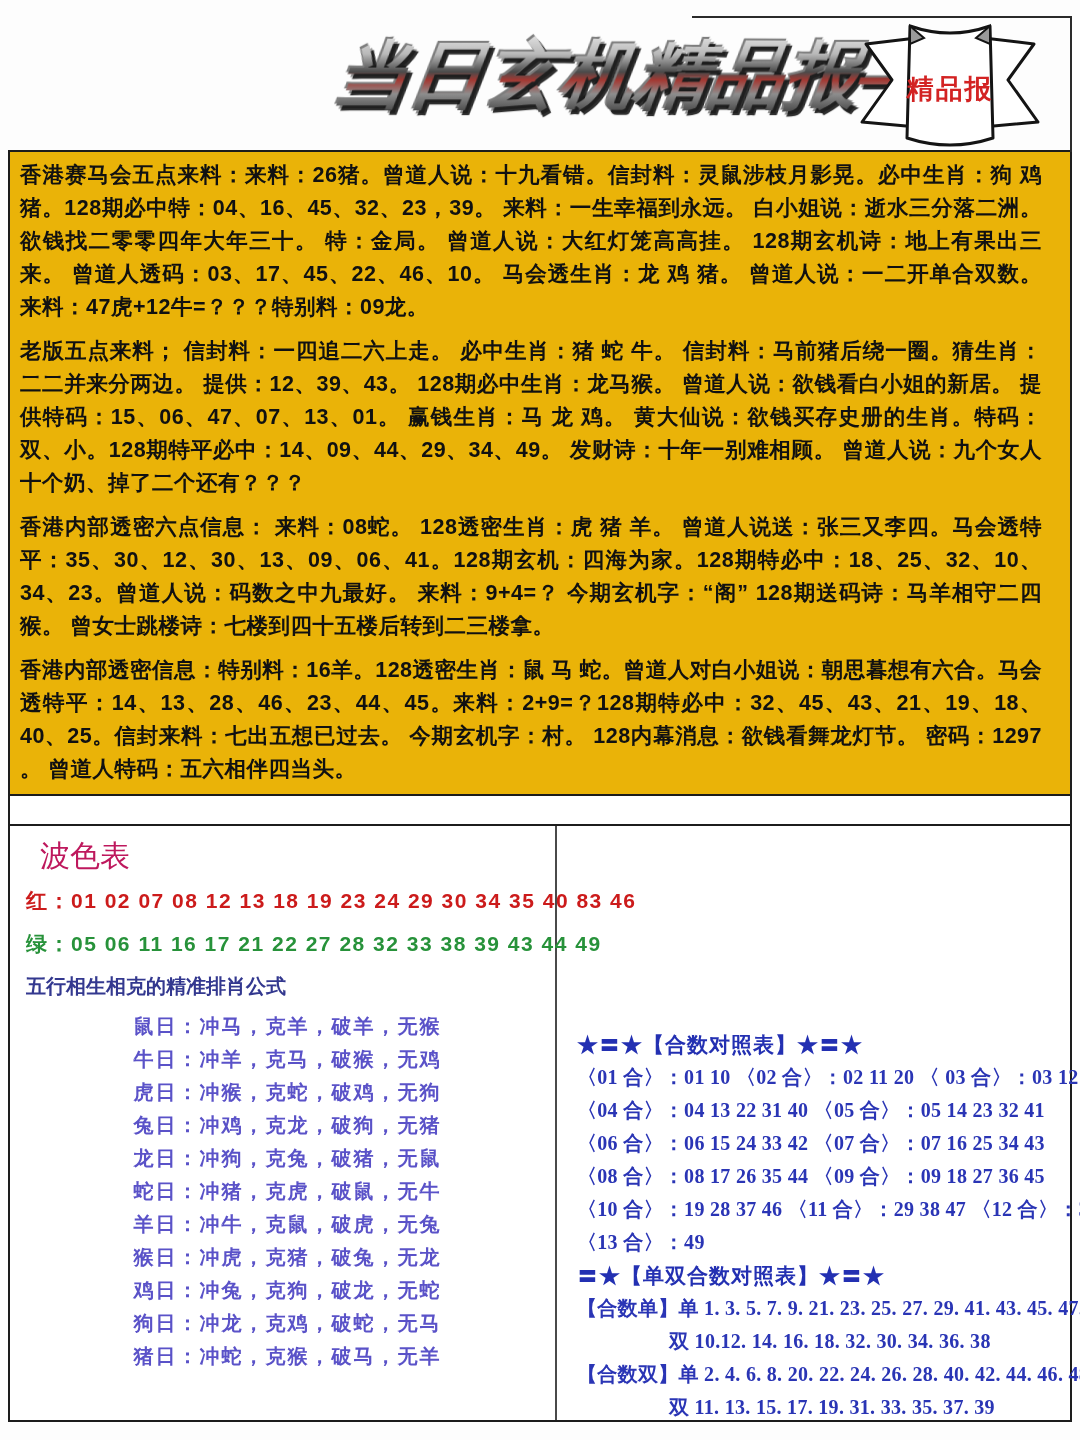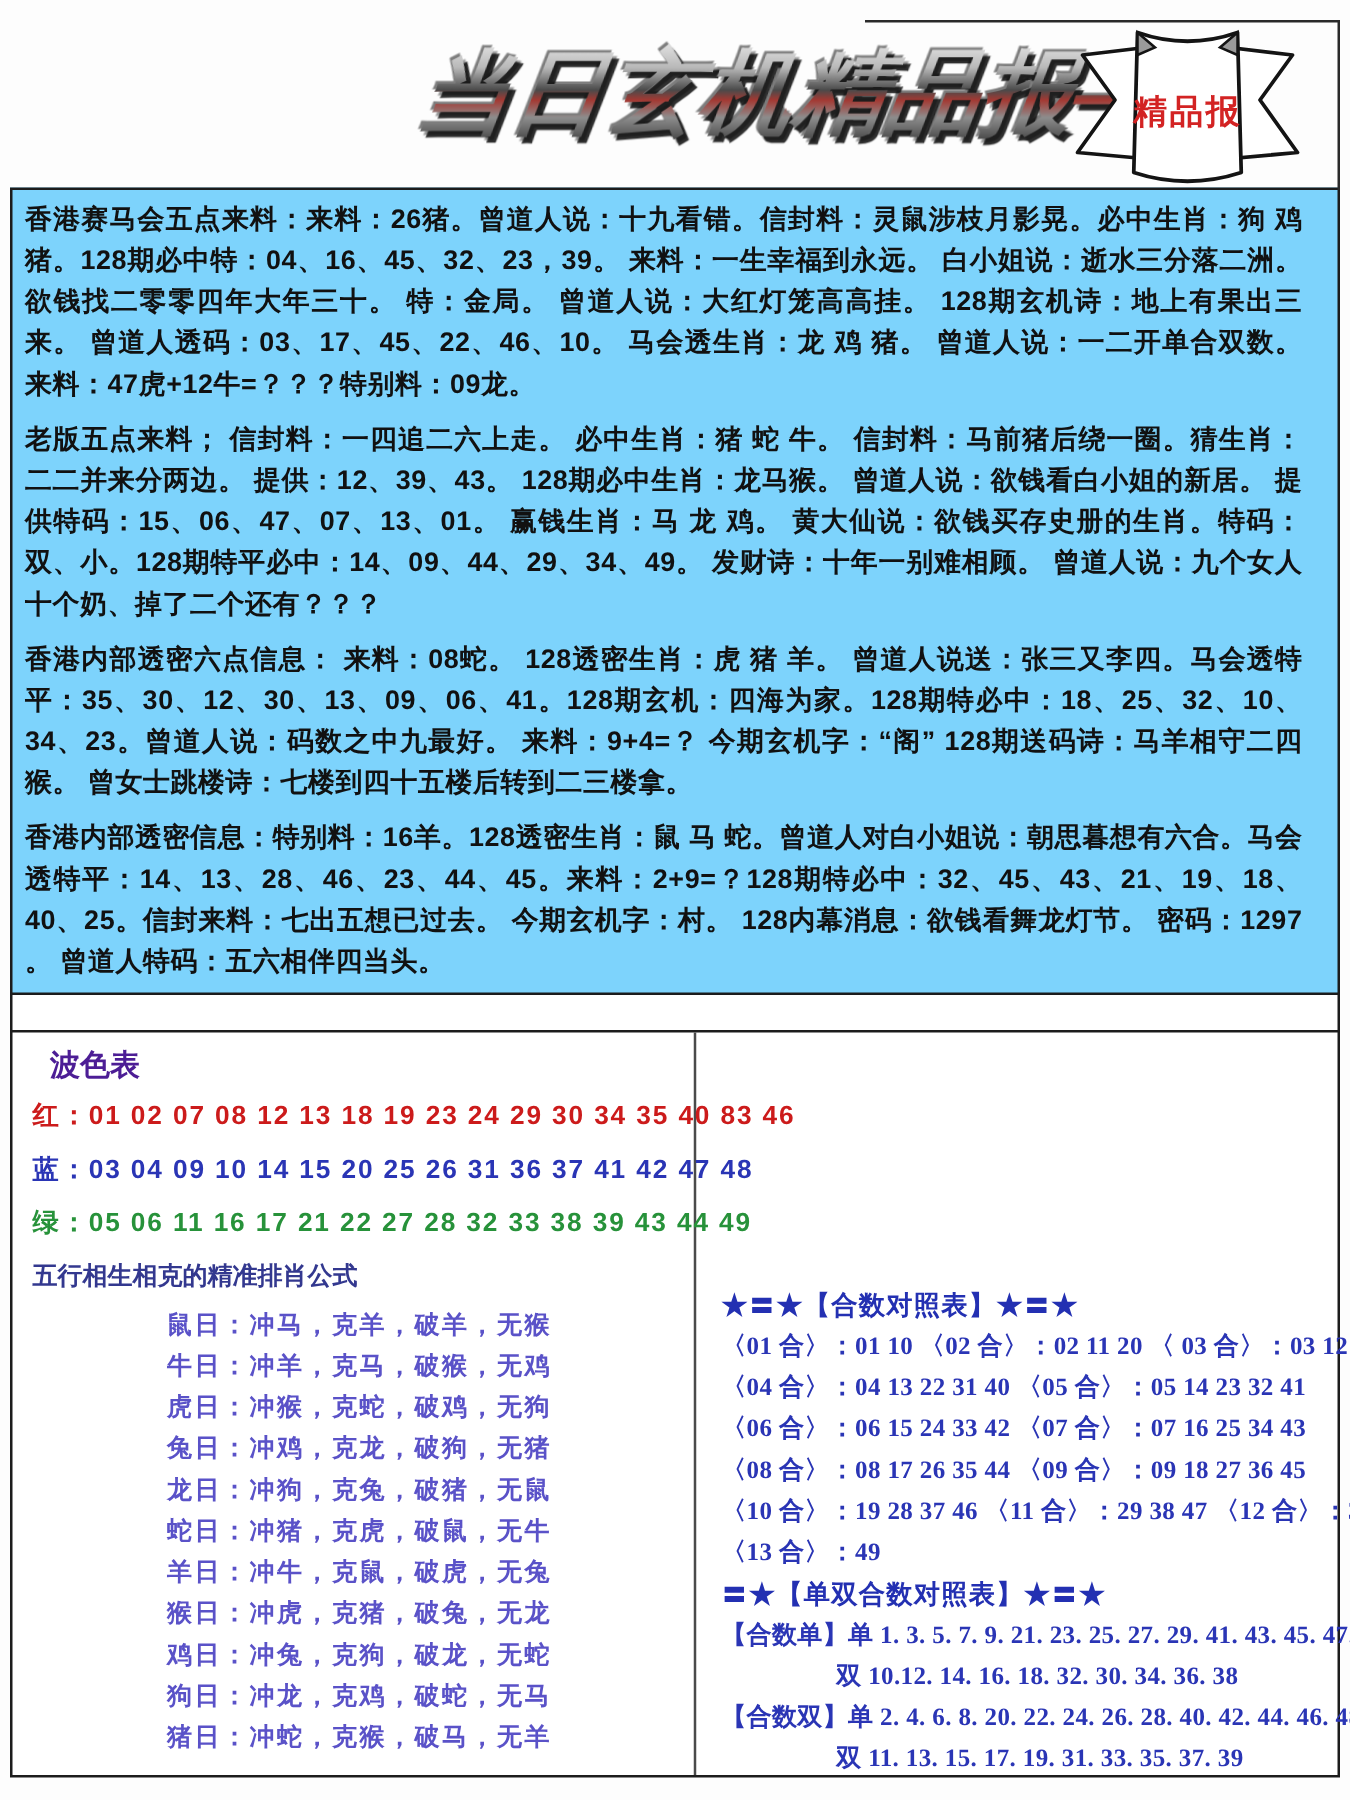--- a/index.html
+++ b/index.html
@@ -31,21 +31,21 @@
   }
   .ribbon-wrap { position:absolute; right:32px; top:14px; width:196px; height:136px;text-align:center; }
   .ribbon-wrap svg { width:100%; height:100%; }
   .ribbon-label-text {
     fill:#d32323; font-size:27px; font-weight:bold;
     font-family:"Liberation Sans", sans-serif; letter-spacing:2px;
   }
 
   
   .tips-box {
-    margin:0 8px; border:2px solid #1c1c1c; background:#7dd3fc;
+    margin:0 8px; border:2px solid #1c1c1c; background:#eab308;
     padding:7px 28px 4px 10px;
   }
   .tips-box p {
     margin:0 0 11px 0;
     font-size:21.5px; line-height:33px; font-weight:bold;
     text-align:justify; letter-spacing:0.5px;
   }
   .tips-box p:last-child { margin-bottom:4px; }
 
   
@@ -62,21 +62,21 @@
   }
   .col-left {
     width:547px; border-right:2px solid #4a4a4a;
     padding:8px 6px 0 16px;
   }
   .col-right {
     flex:1; padding:202px 6px 0 20px;
     font-family:"Liberation Serif", serif;
   }
 
-  .bose-title { color:#4c1d95; font-size:24px; font-weight:bold; margin:2px 0 10px 14px; }
+  .bose-title { color:#be185d; font-size:30px; font-weight:normal; margin:2px 0 10px 14px; }
   .bose-row { font-size:21px; font-weight:bold; letter-spacing:1.5px; margin-bottom:15px; white-space:nowrap; }
   .bose-row.red   { color:#cc1b1b; }
   .bose-row.blue  { color:#2a35b5; }
   .bose-row.green { color:#27923a;text-align:center; }
 
   .zodiac-header { color:#33388f; font-size:20px; font-weight:bold; margin:4px 0 10px 0; }
   .zodiac-row {
     color:#5a52c8; font-size:20px; font-weight:bold;
     letter-spacing:2px; line-height:33px; white-space:nowrap;text-align:center;
   }
@@ -120,23 +120,20 @@
 <div class="gap-band"></div>
 
 <div class="bottom-box">
 
   <div class="col-left">
     <div class="bose-title">波色表</div>
 
     <div class="bose-row red">
       <span>红：</span><span>01 02 07 08 12 13 18 19 23 24 29 30 34 35 40 83 46</span>
     </div>
-    <div class="bose-row blue">
-      <span>蓝：</span><span>03 04 09 10 14 15 20 25 26 31 36 37 41 42 47 48</span>
-    </div>
     <div class="bose-row green">
       <span>绿：</span><span>05 06 11 16 17 21 22 27 28 32 33 38 39 43 44 49</span>
     </div>
 
     <div class="zodiac-header">五行相生相克的精准排肖公式</div>
 
     <div class="zodiac-row">鼠日：冲马，克羊，破羊，无猴</div>
     <div class="zodiac-row">牛日：冲羊，克马，破猴，无鸡</div>
     <div class="zodiac-row">虎日：冲猴，克蛇，破鸡，无狗</div>
     <div class="zodiac-row">兔日：冲鸡，克龙，破狗，无猪</div>

